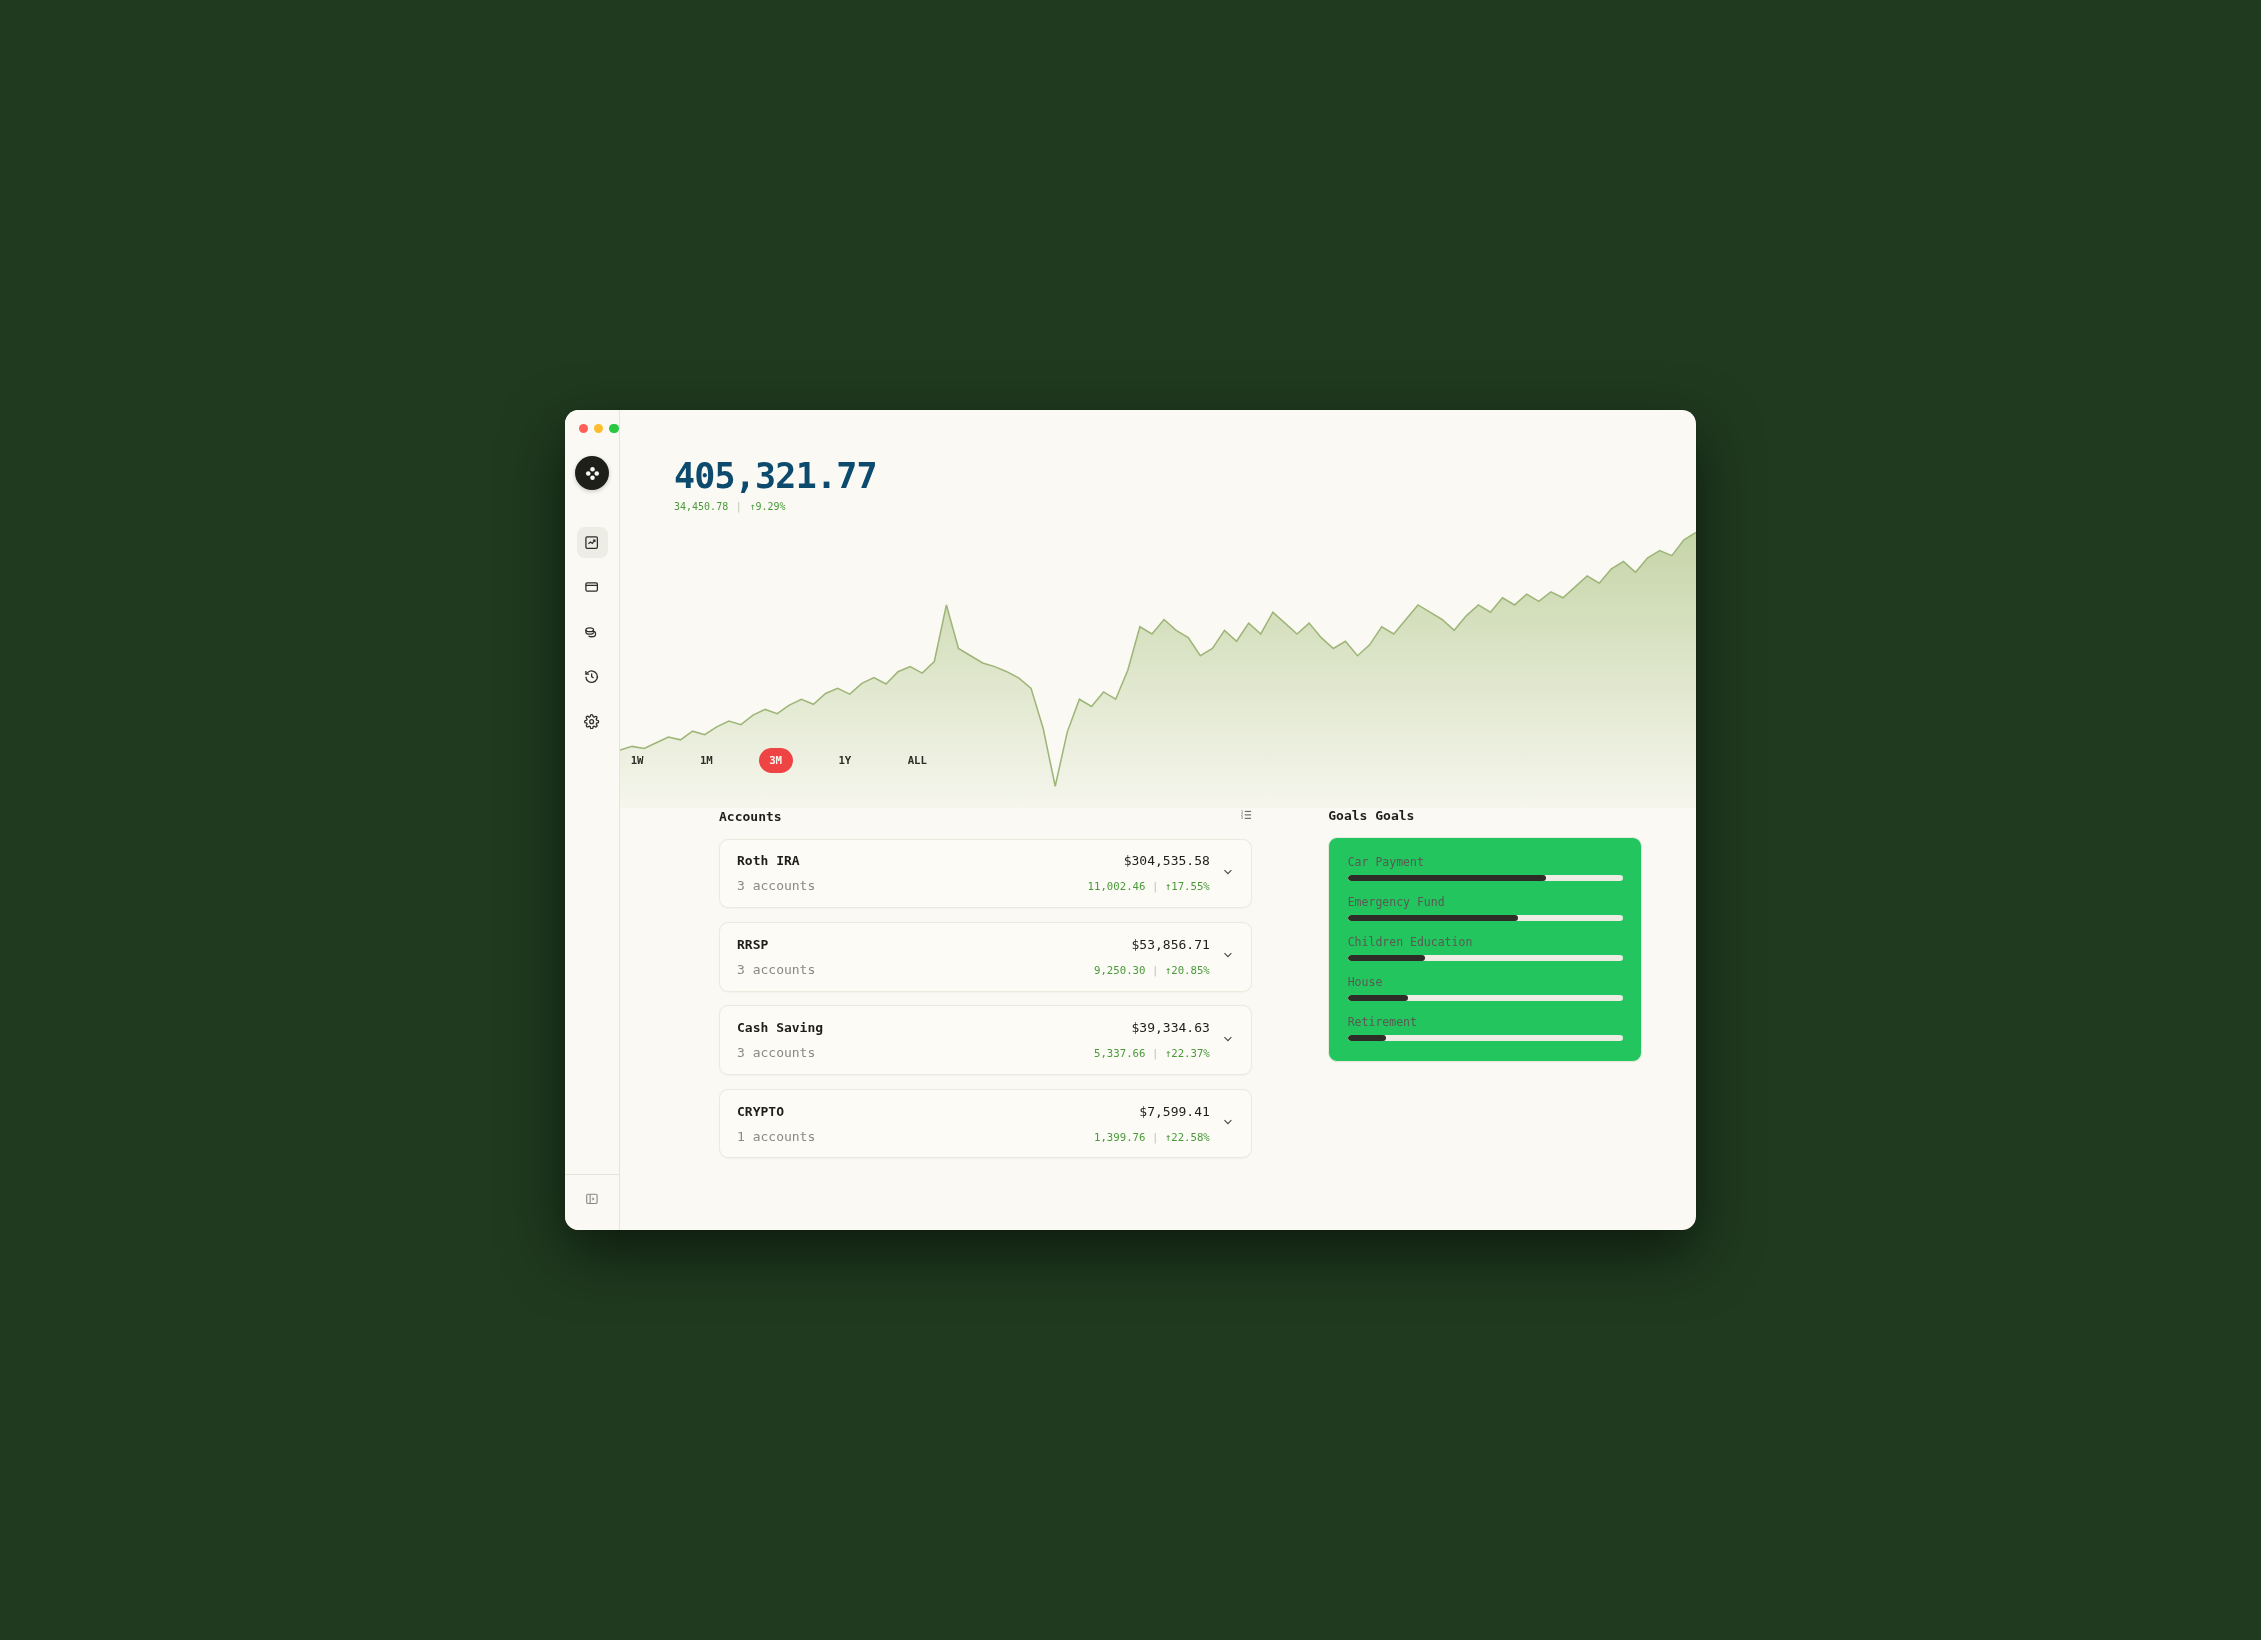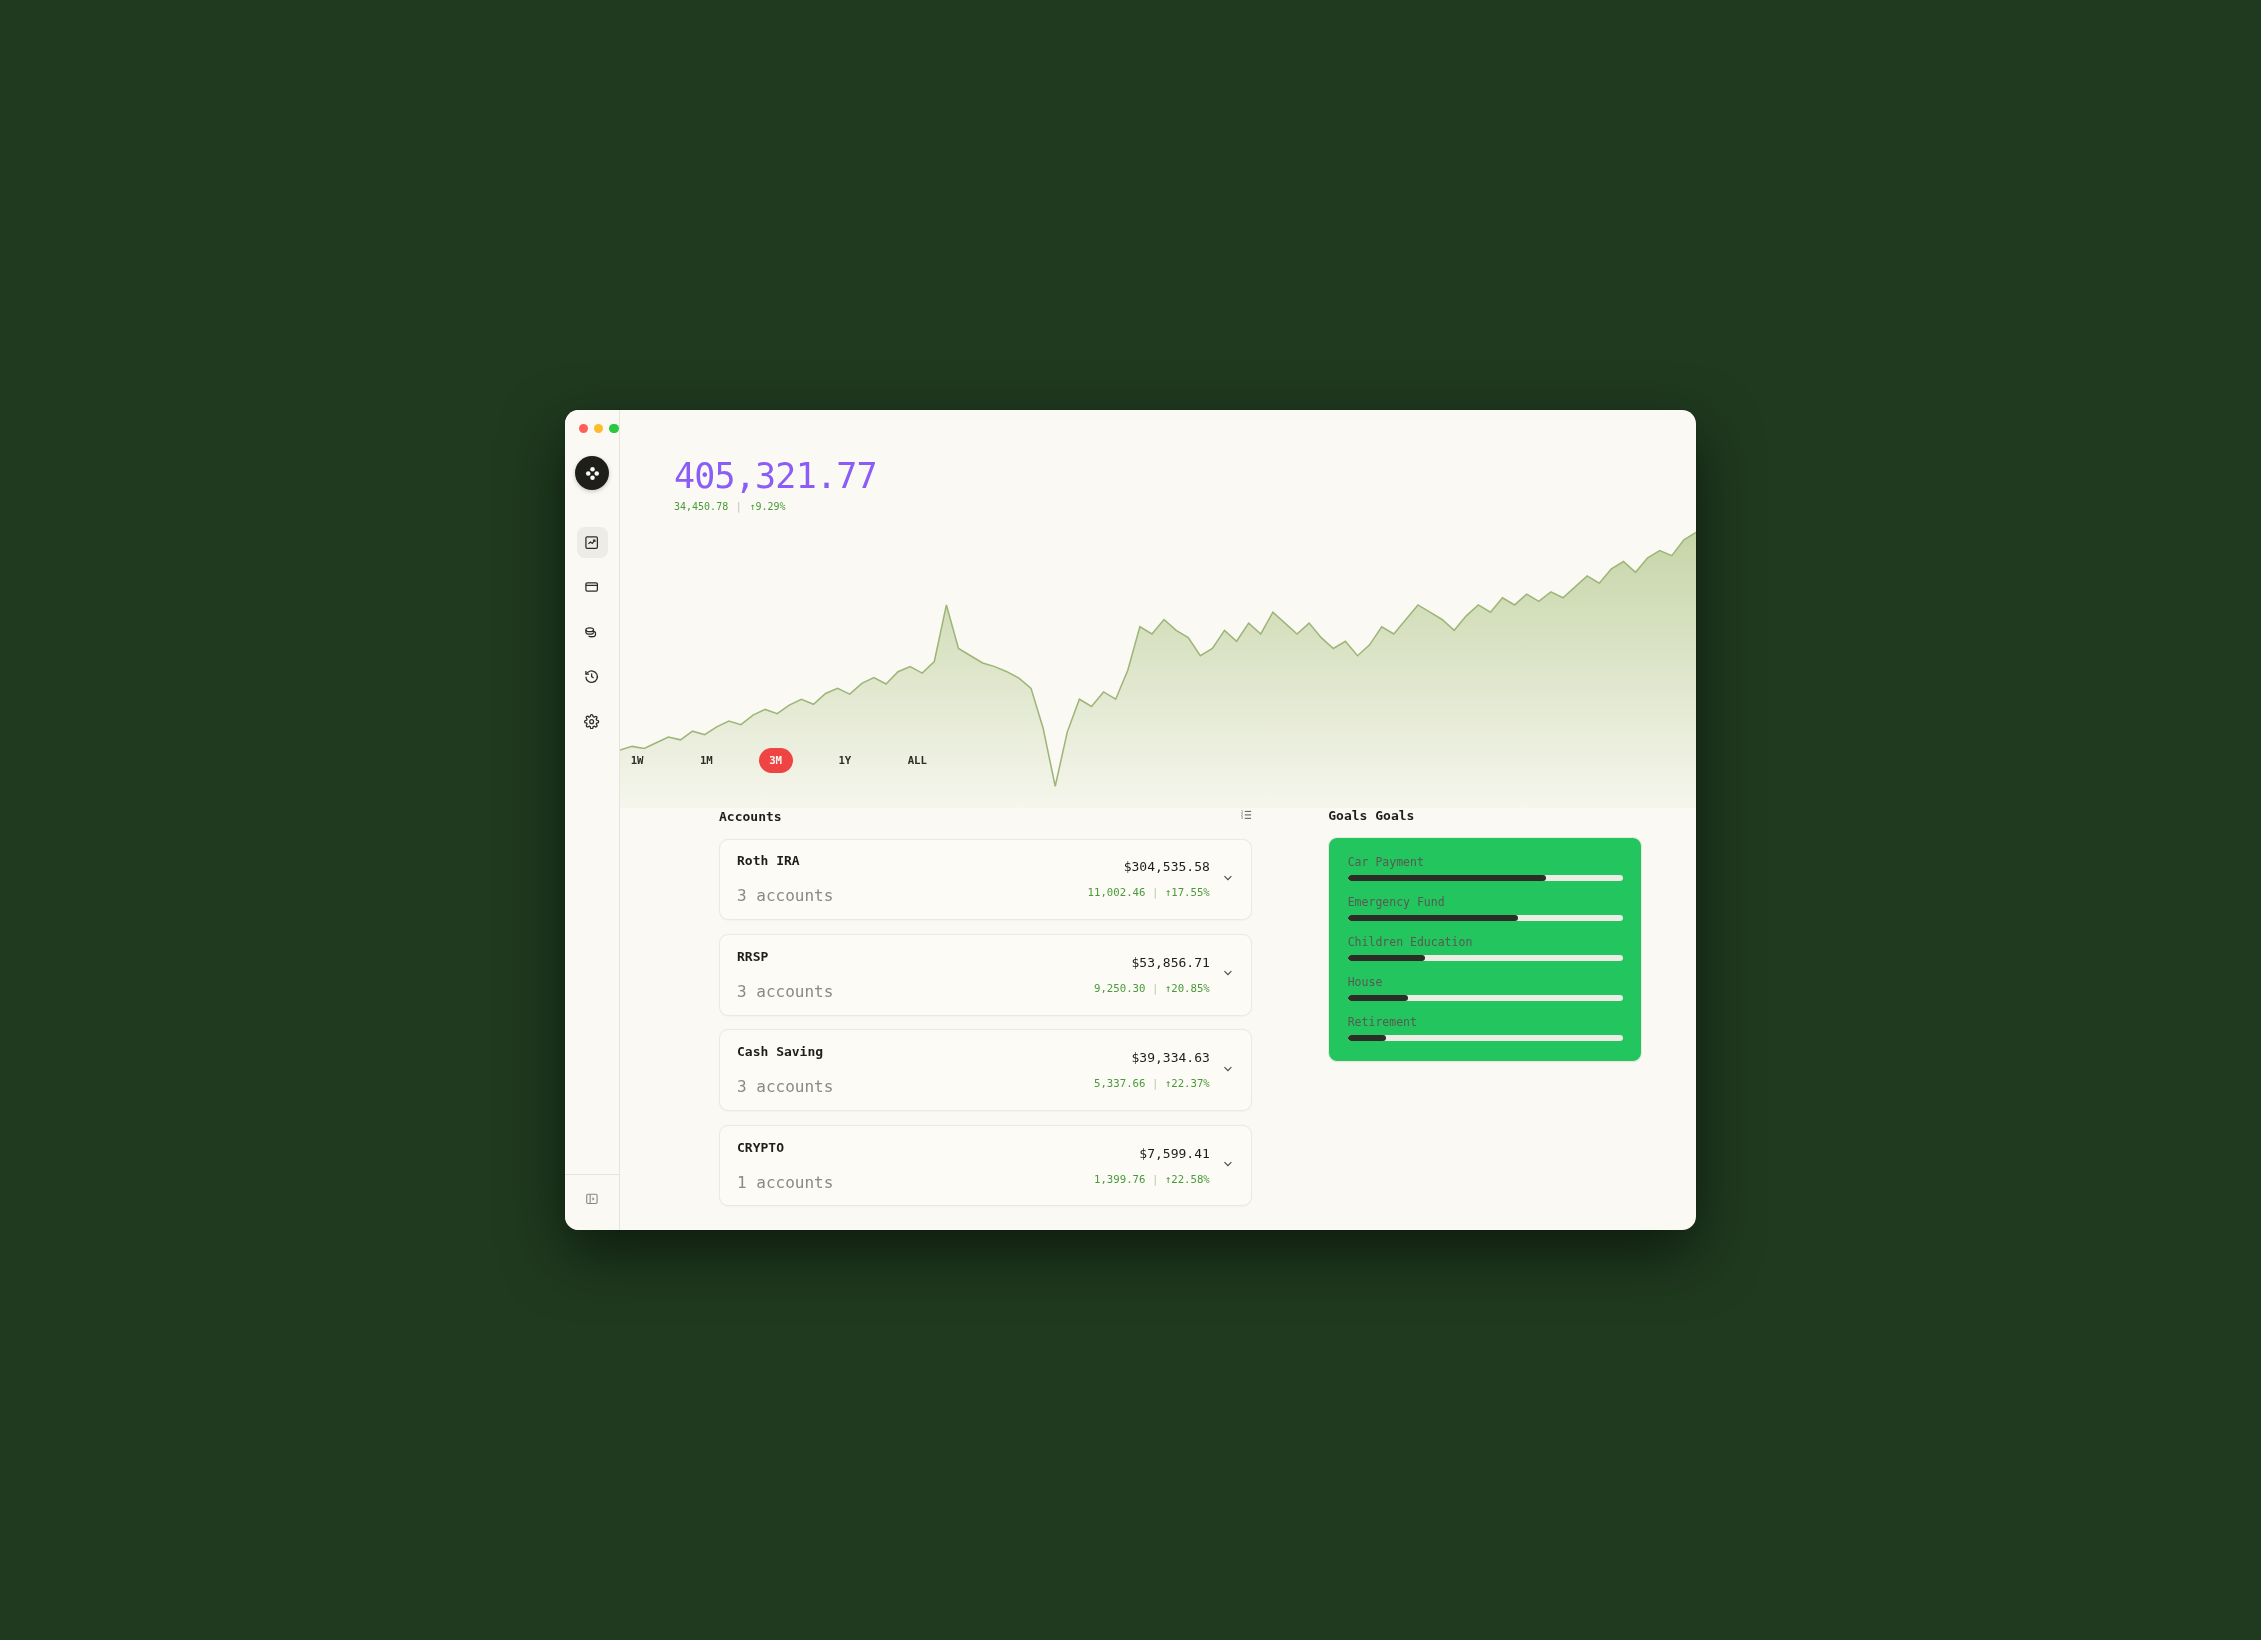--- a/index.html
+++ b/index.html
@@ -80,23 +80,23 @@
   }
 
   .header {
     position: absolute;
     top: 46px;
     left: 54px;
     z-index: 5;
   }
   .balance {
     font-size: 35px;
-    font-weight: 400;
+    font-weight: 700;
     letter-spacing: -0.8px;
-    color: #8b5cf6;
+    color: #0c4a6e;
   }
   .delta-row {
     margin-top: 4.6px;
     font-size: 10px;
     color: #4a9a3a;
     display:flex; align-items:center; gap:7.6px;
   }
   .delta-row .sep { color: #b9c8a8; }
 
   .chart-wrap {
@@ -161,23 +161,23 @@
     justify-content:space-between;
     align-items:center;
     box-shadow: 0 0.8px 1.5px rgba(0,0,0,.03);
   }
   .acc-left .acc-name {
     font-size: 13px;
     font-weight: 800;
     color:#1f1f1a;
   }
   .acc-left .acc-sub {
-    font-size: 16px;
+    font-size: 13px;
     color:#8a8a80;
-    margin-top:18px;
+    margin-top:10px;
   }
   .acc-right {
     display:flex; align-items:center; gap:10.7px;
   }
   .acc-vals { text-align:right; }
   .acc-amount {
     font-size: 13px;
     font-weight: 400;
     color:#1f1f1a;
   }

